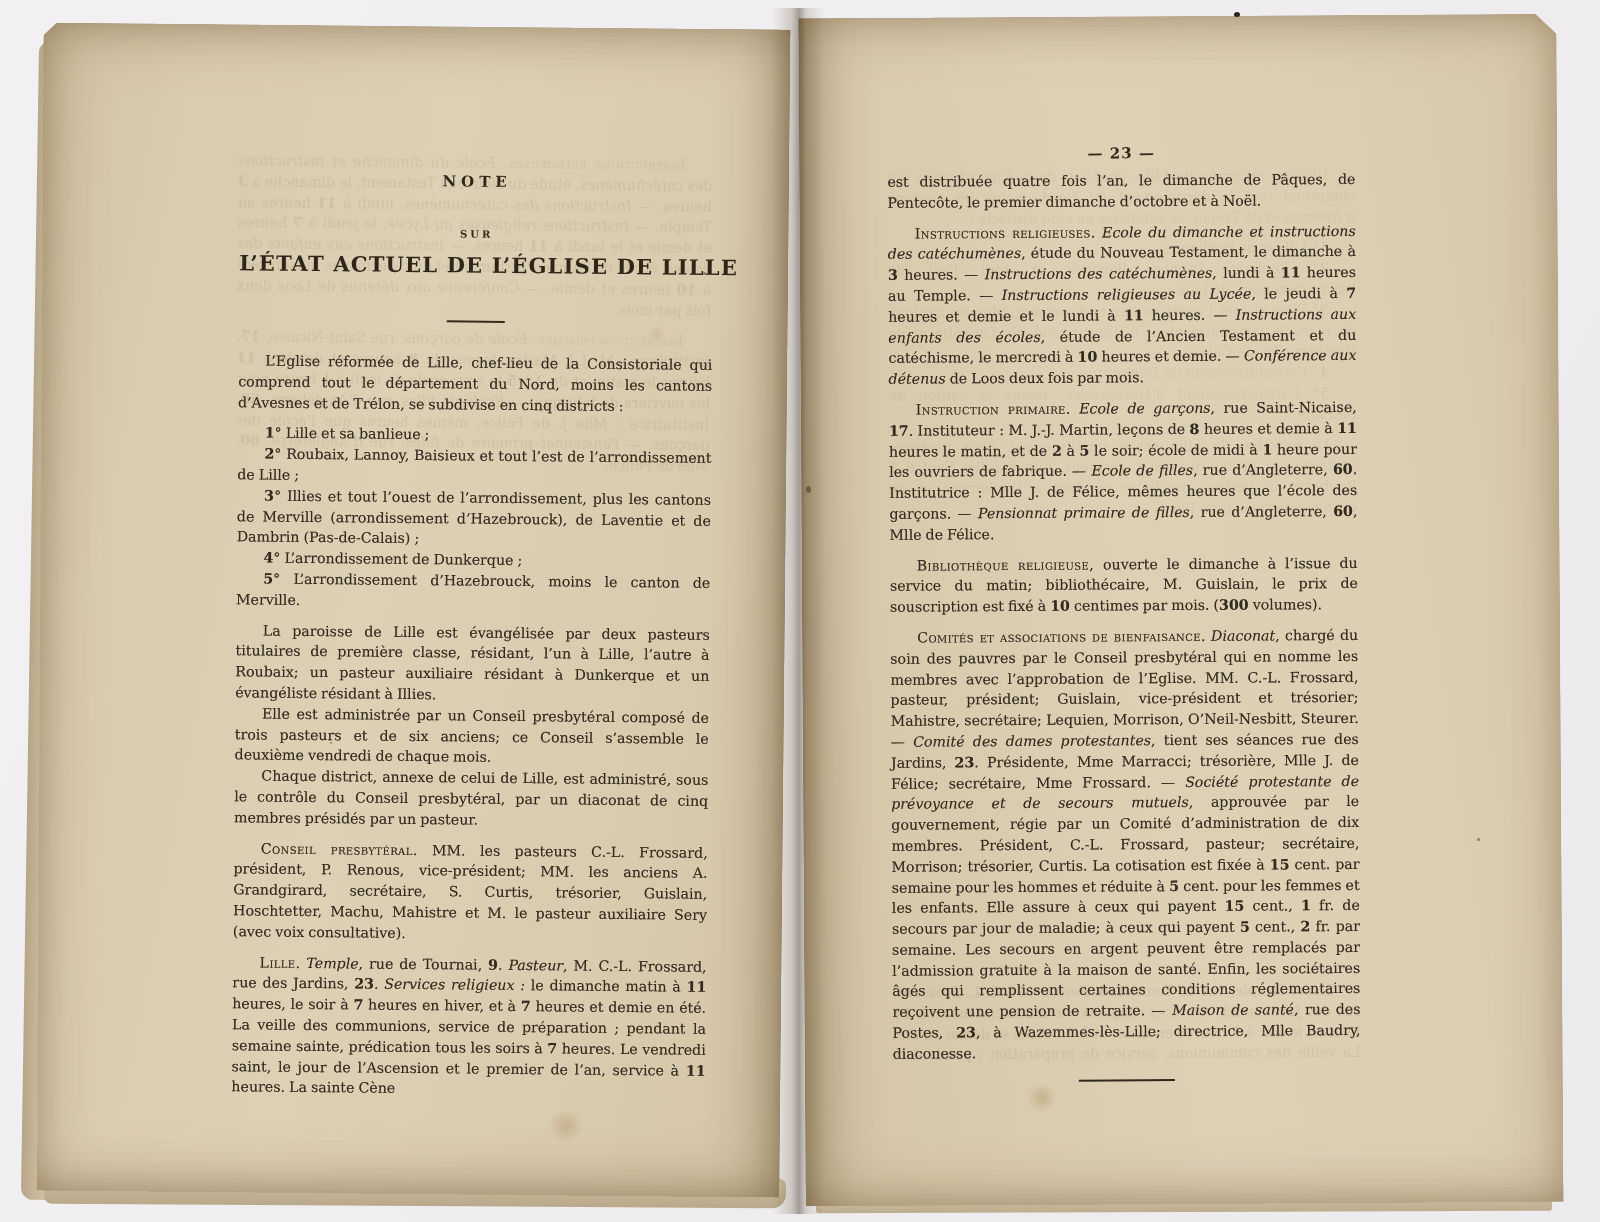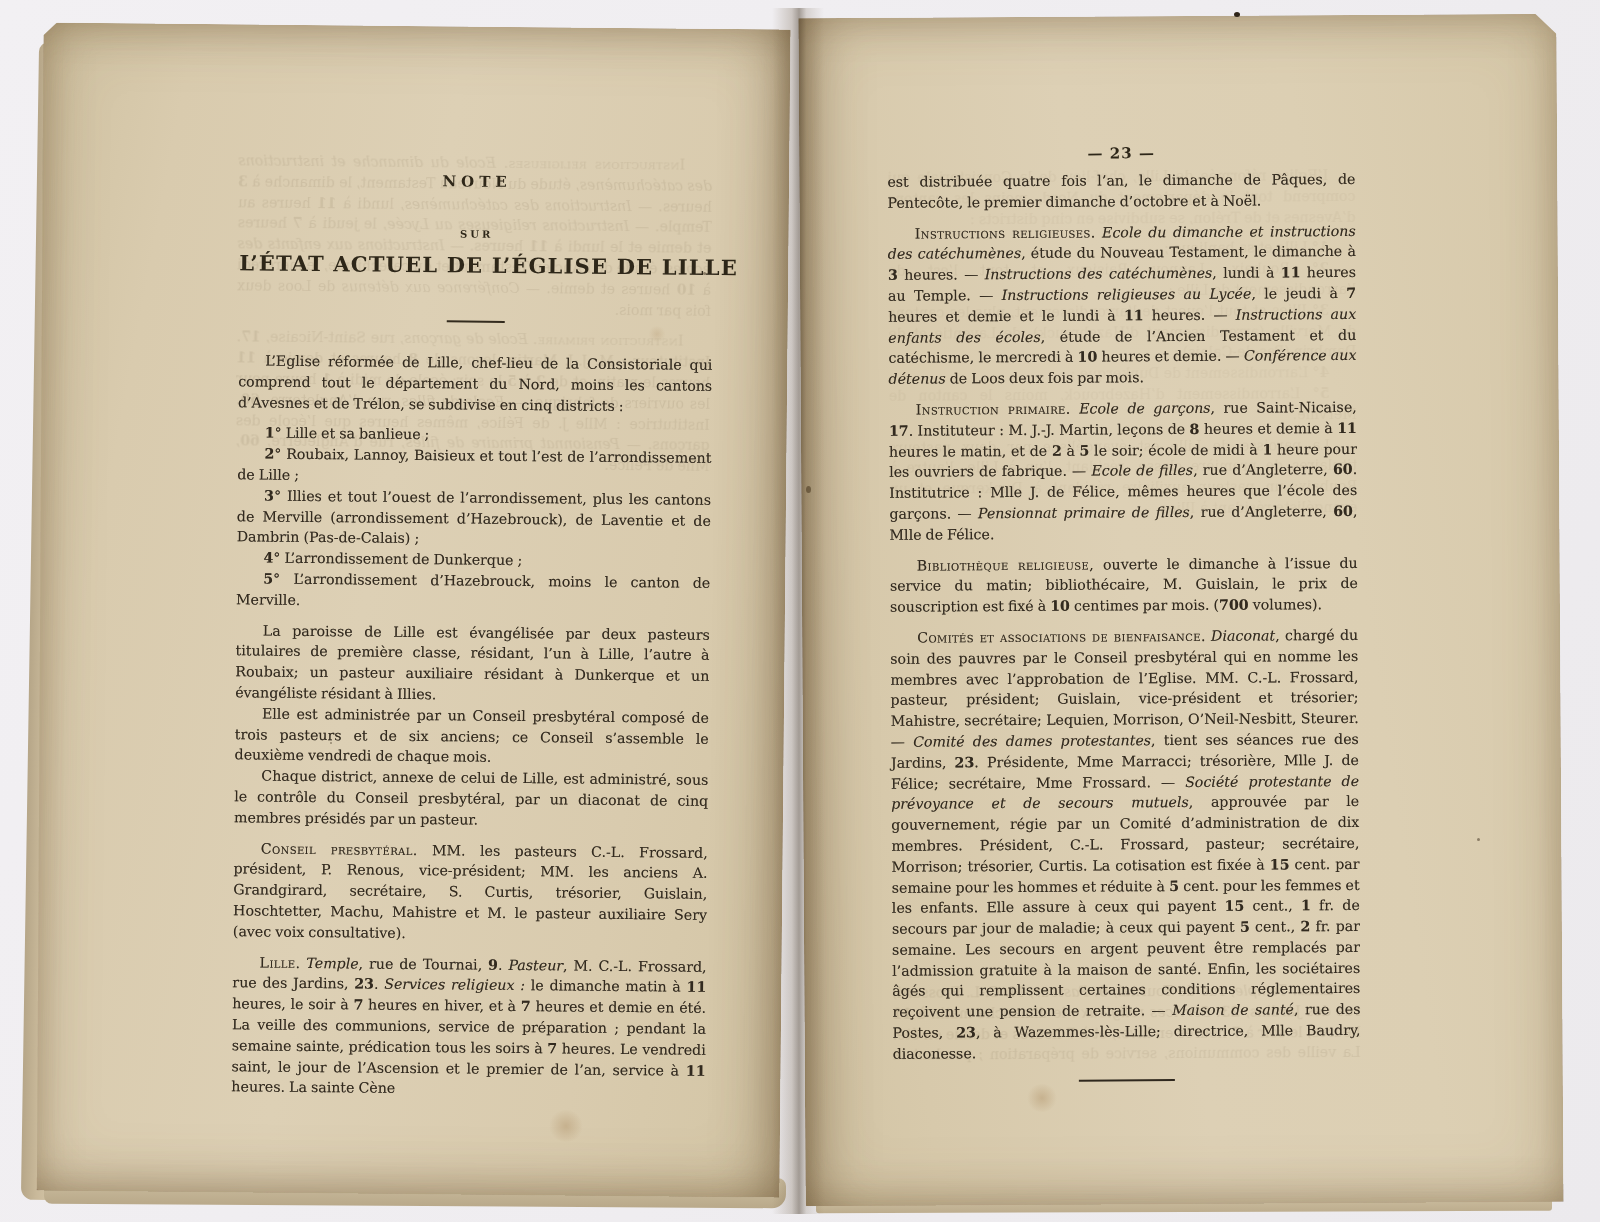--- a/index.html
+++ b/index.html
@@ -130,21 +130,21 @@
       </div>
     <div class="ghost ghost-right-bottom">
         <p class="para indent gap"><span class="run-sc">Lille.</span><span> </span><span class="run-i">Temple</span><span>, rue de Tournai, <span class="num">9</span>. </span><span class="run-i">Pasteur</span><span>, M. C.-L. Frossard, rue des Jardins, <span class="num">23</span>. </span><span class="run-i">Services religieux :</span><span> le dimanche matin à <span class="num">11</span> heures, le soir à <span class="num">7</span> heures en hiver, et à <span class="num">7</span> heures et demie en été. La veille des communions, service de préparation ; pendant la semaine sainte, prédication tous les soirs à  heures. Le vendredi saint, le jour de l’Ascension et le premier de l’an, service à  heures. La sainte Cène</span></p>
       </div>
     <div class="pg-num">— 23 —</div>
     <div class="col rp-body">
 
     <p class="para"><span>est distribuée quatre fois l’an, le dimanche de Pâques, de Pentecôte, le premier dimanche d’octobre et à Noël.</span></p>
         <p class="para indent gap"><span class="run-sc">Instructions religieuses.</span><span> </span><span class="run-i">Ecole du dimanche et instructions des catéchumènes</span><span>, étude du Nouveau Testament, le dimanche à <span class="num">3</span> heures. — </span><span class="run-i">Instructions des catéchumènes</span><span>, lundi à <span class="num">11</span> heures au Temple. — </span><span class="run-i">Instructions religieuses au Lycée</span><span>, le jeudi à <span class="num">7</span> heures et demie et le lundi à <span class="num">11</span> heures. — </span><span class="run-i">Instructions aux enfants des écoles</span><span>, étude de l’Ancien Testament et du catéchisme, le mercredi à <span class="num">10</span> heures et demie. — </span><span class="run-i">Conférence aux détenus</span><span> de Loos deux fois par mois.</span></p>
         <p class="para indent gap"><span class="run-sc">Instruction primaire.</span><span> </span><span class="run-i">Ecole de garçons</span><span>, rue Saint-Nicaise, <span class="num">17</span>. Instituteur : M. J.-J. Martin, leçons de <span class="num">8</span> heures et demie à <span class="num">11</span> heures le matin, et de <span class="num">2</span> à <span class="num">5</span> le soir; école de midi à <span class="num">1</span> heure pour les ouvriers de fabrique. — </span><span class="run-i">Ecole de filles</span><span>, rue d’Angleterre, <span class="num">60</span>. Institutrice : Mlle J. de Félice, mêmes heures que l’école des garçons. — </span><span class="run-i">Pensionnat primaire de filles</span><span>, rue d’Angleterre, <span class="num">60</span>, Mlle de Félice.</span></p>
-        <p class="para indent gap"><span class="run-sc">Bibliothèque religieuse,</span><span> ouverte le dimanche à l’issue du service du matin; bibliothécaire, M. Guislain, le prix de souscription est fixé à <span class="num">10</span> centimes par mois. (<span class="num">700</span> volumes).</span></p>
+        <p class="para indent gap"><span class="run-sc">Bibliothèque religieuse,</span><span> ouverte le dimanche à l’issue du service du matin; bibliothécaire, M. Guislain, le prix de souscription est fixé à <span class="num">10</span> centimes par mois. (<span class="num">300</span> volumes).</span></p>
         <p class="para indent gap"><span class="run-sc">Comités et associations de bienfaisance.</span><span> </span><span class="run-i">Diaconat</span><span>, chargé du soin des pauvres par le Conseil presbytéral qui en nomme les membres avec l’approbation de l’Eglise. MM. C.-L. Frossard, pasteur, président; Guislain, vice-président et trésorier; Mahistre, secrétaire; Lequien, Morrison, O’Neil-Nesbitt, Steurer. — </span><span class="run-i">Comité des dames protestantes</span><span>, tient ses séances rue des Jardins, <span class="num">23</span>. Présidente, Mme Marracci; trésorière, Mlle J. de Félice; secrétaire, Mme Frossard. — </span><span class="run-i">Société protestante de prévoyance et de secours mutuels</span><span>, approuvée par le gouvernement, régie par un Comité d’administration de dix membres. Président, C.-L. Frossard, pasteur; secrétaire, Morrison; trésorier, Curtis. La cotisation est fixée à <span class="num">15</span> cent. par semaine pour les hommes et réduite à <span class="num">5</span> cent. pour les femmes et les enfants. Elle assure à ceux qui payent <span class="num">15</span> cent., <span class="num">1</span> fr. de secours par jour de maladie; à ceux qui payent <span class="num">5</span> cent., <span class="num">2</span> fr. par semaine. Les secours en argent peuvent être remplacés par l’admission gratuite à la maison de santé. Enfin, les sociétaires âgés qui remplissent certaines conditions réglementaires reçoivent une pension de retraite. — </span><span class="run-i">Maison de santé</span><span>, rue des Postes, <span class="num">23</span>, à Wazemmes-lès-Lille; directrice, Mlle Baudry, diaconesse.</span></p>
         <div class="rule-tail"></div>
       </div>
     <div class="vig"></div>
   </div>
 
   <div class="gutter"></div>
 
   <div class="speck" style="left:1234px;top:12px;width:6px;height:5px;background:#2e2418;"></div>
   <div class="speck" style="left:806px;top:486px;width:5px;height:7px;background:rgba(70,52,30,.55);"></div>

